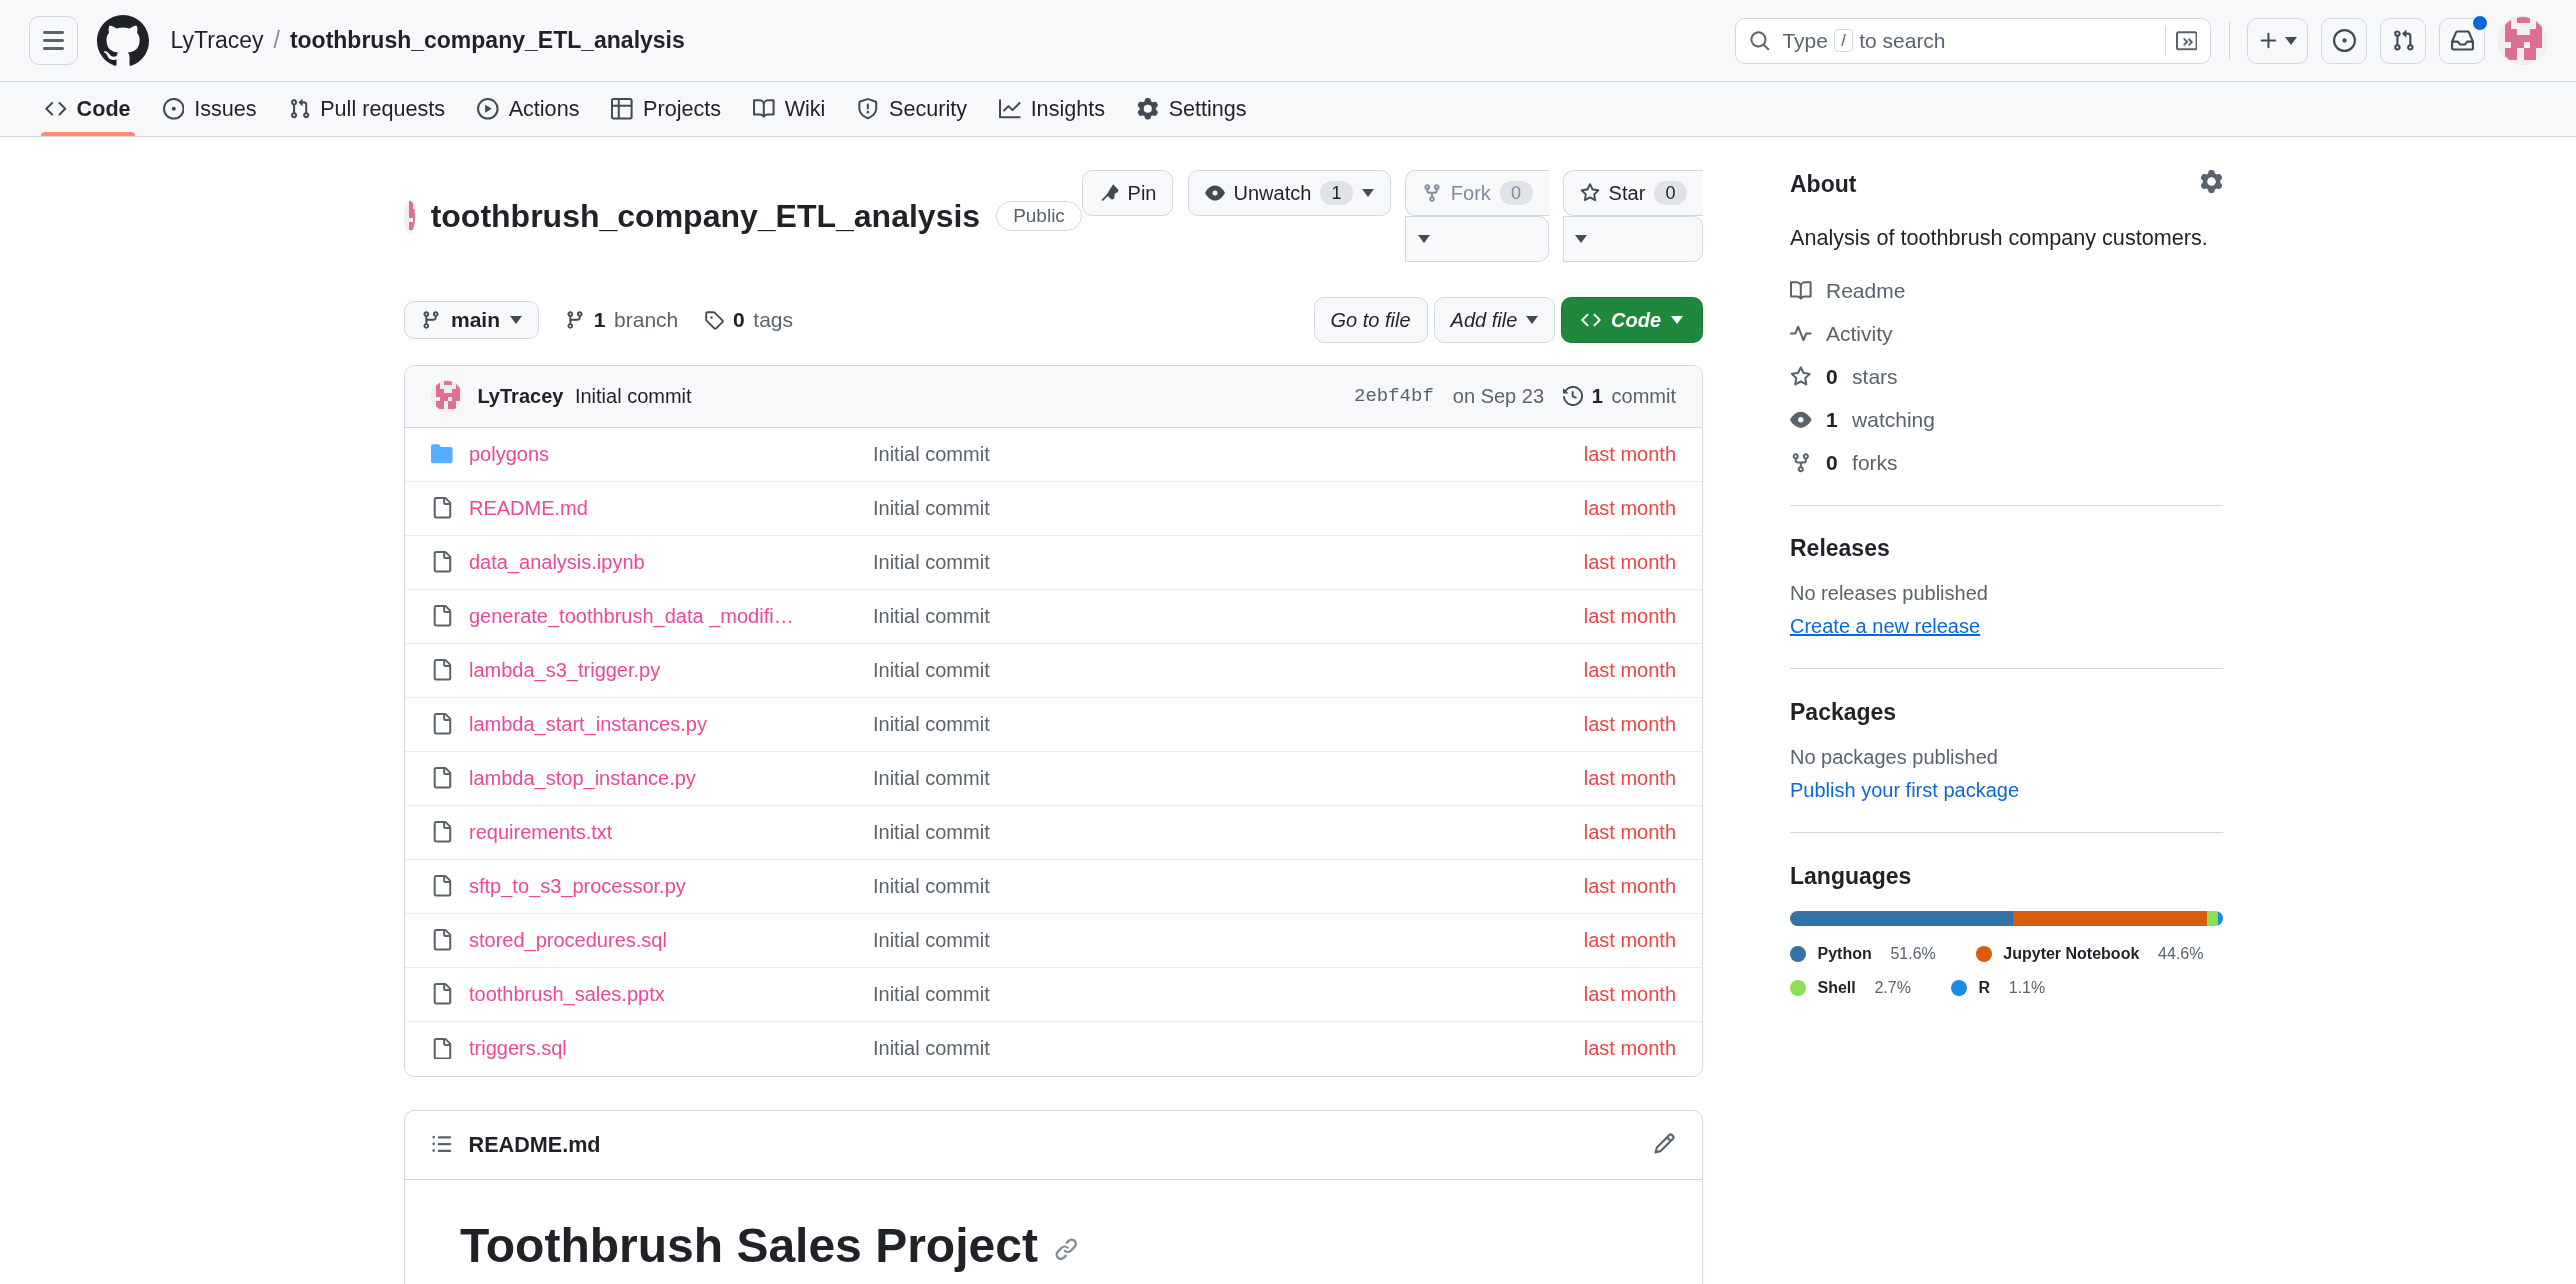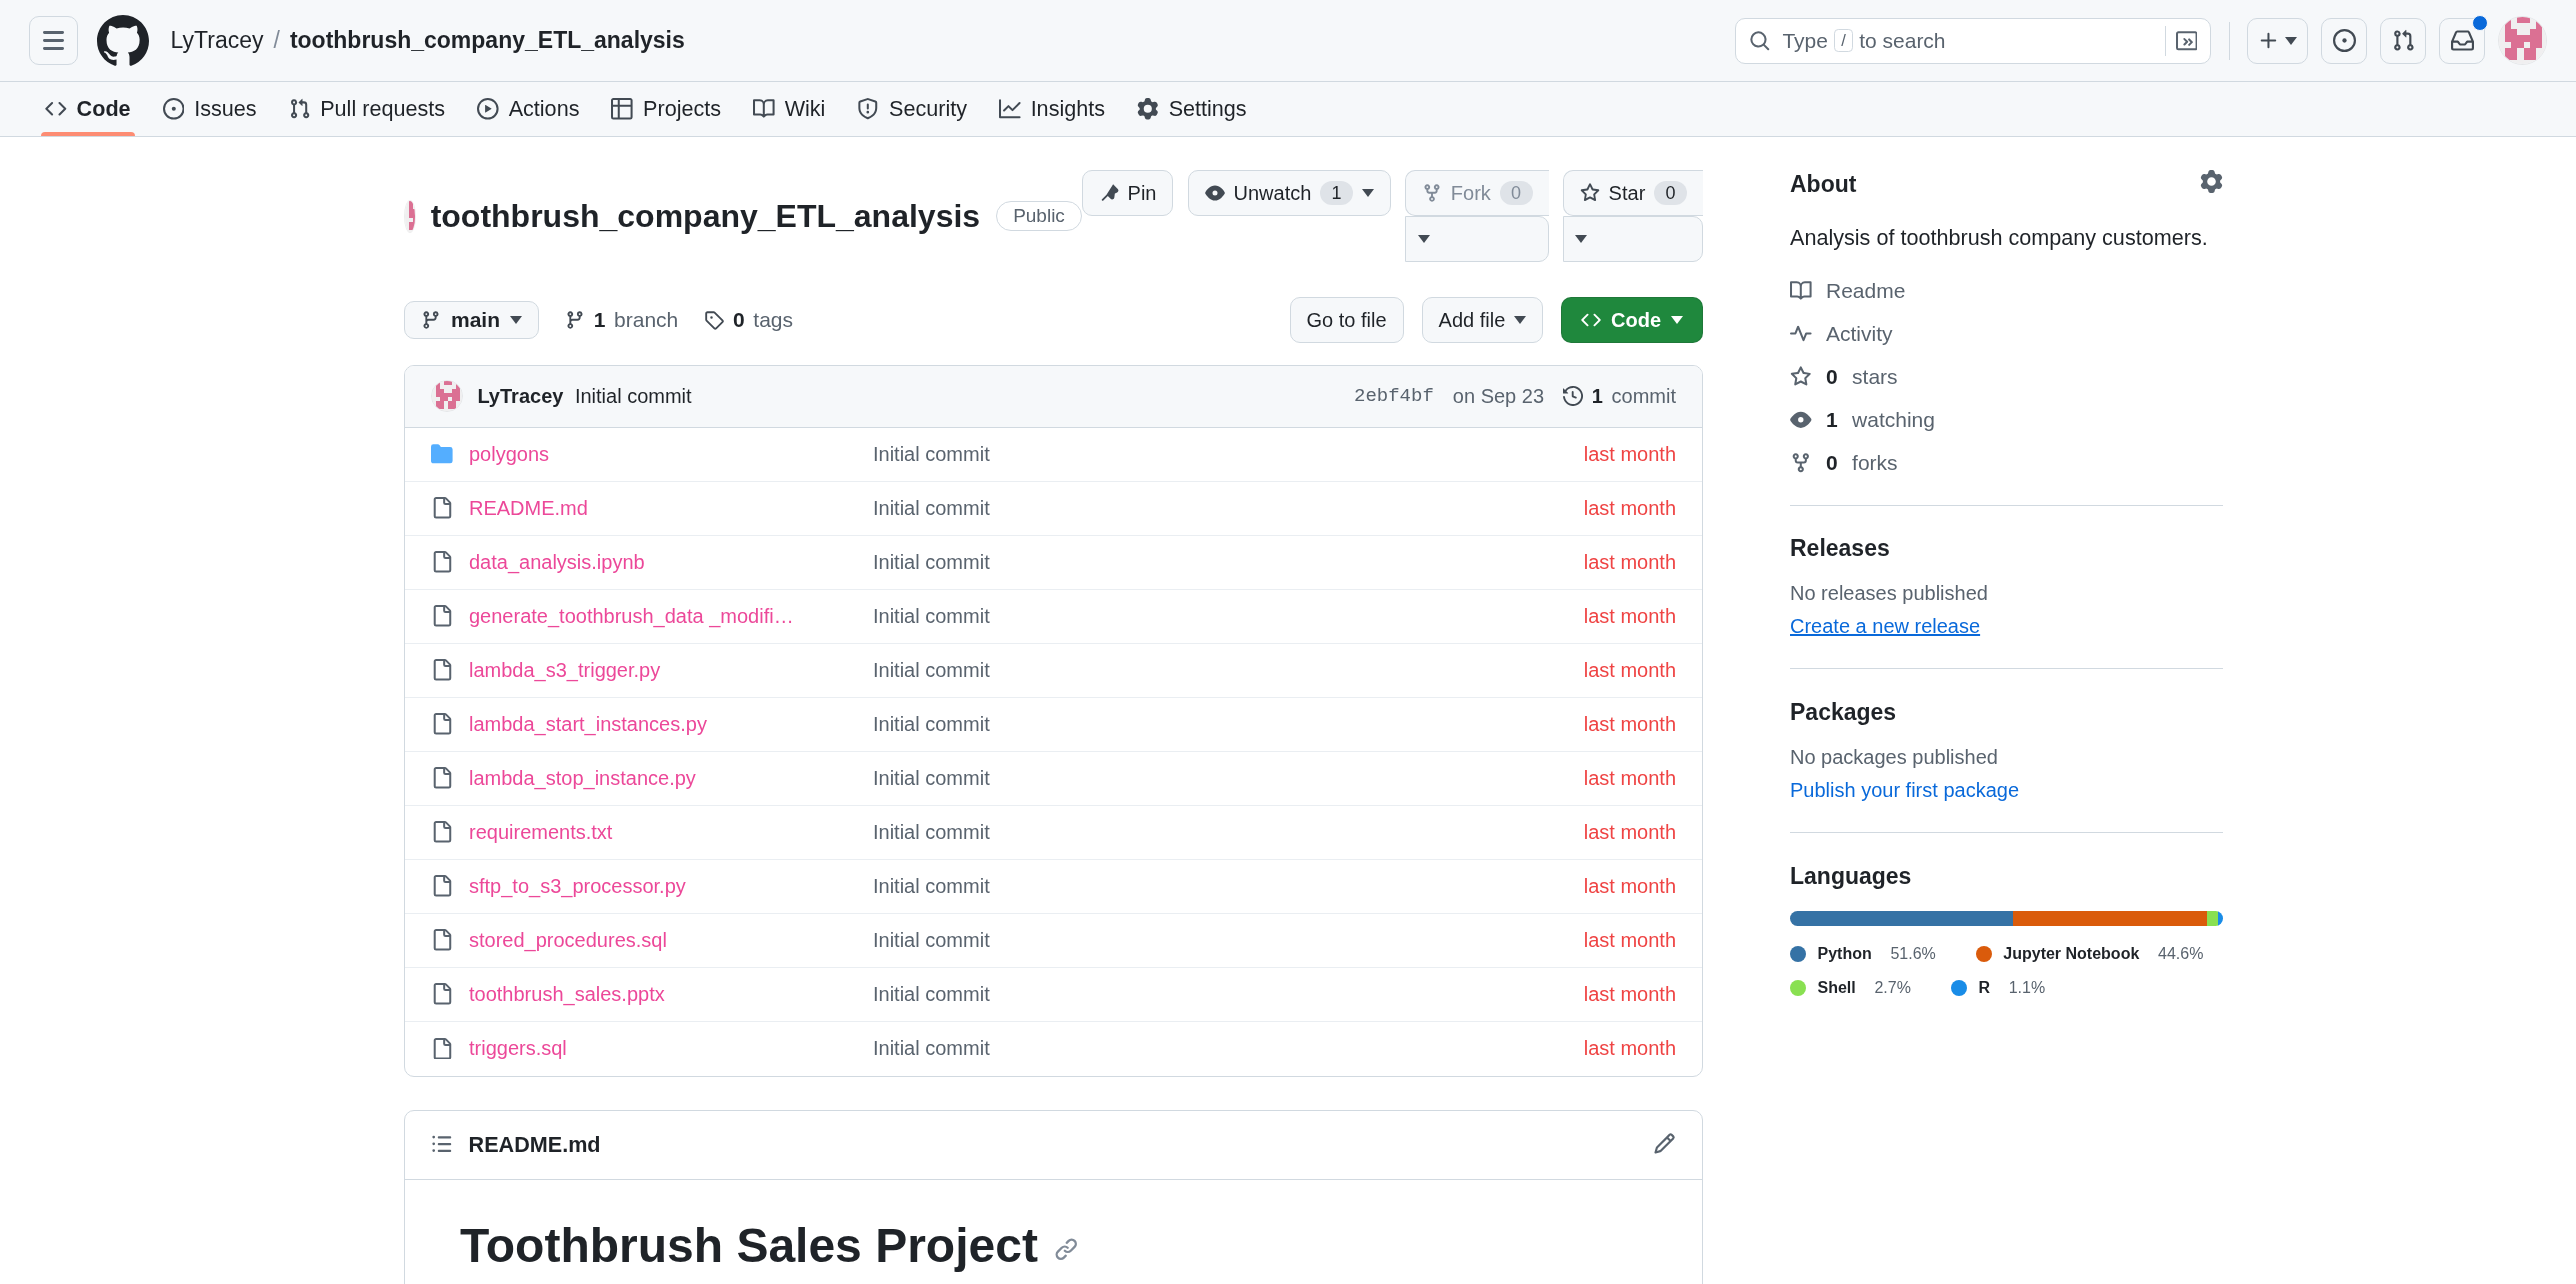--- a/index.html
+++ b/index.html
@@ -133,21 +133,21 @@
 
   
   .toolbar { display: flex; align-items: center; margin-bottom: 21.6px; }
   .branch-btn {
     height: 38px; border: 0.7px solid #d1d9e0; border-radius: 10px;
     background: #f6f8fa; display: flex; align-items: center;
     gap: 10px; padding: 0 16px; font-size: 21px; font-weight: bold; cursor: pointer;
   }
   .meta-link { display: flex; align-items: center; gap: 8.7px; margin-left: 26px; font-size: 21px; color: #59636e; cursor: pointer; }
   .meta-link b { color: #1f2328; }
-  .toolbar-right { margin-left: auto; display: flex; align-items: center; gap: 18px; }
+  .toolbar-right { margin-left: auto; display: flex; align-items: center; gap: 6px; font-style: italic; }
   .btn-green {
     height: 46px; border: 0.7px solid rgba(31,35,40,0.15); border-radius: 10px;
     background: #1f883d; color: #ffffff;
     display: flex; align-items: center; gap: 10px;
     padding: 0 19px; font-size: 20px; font-weight: bold; cursor: pointer;
   }
 
   
   .filebox { border: 0.7px solid #d1d9e0; border-radius: 10px; overflow: hidden; background: #ffffff; }
   .commit-head {

